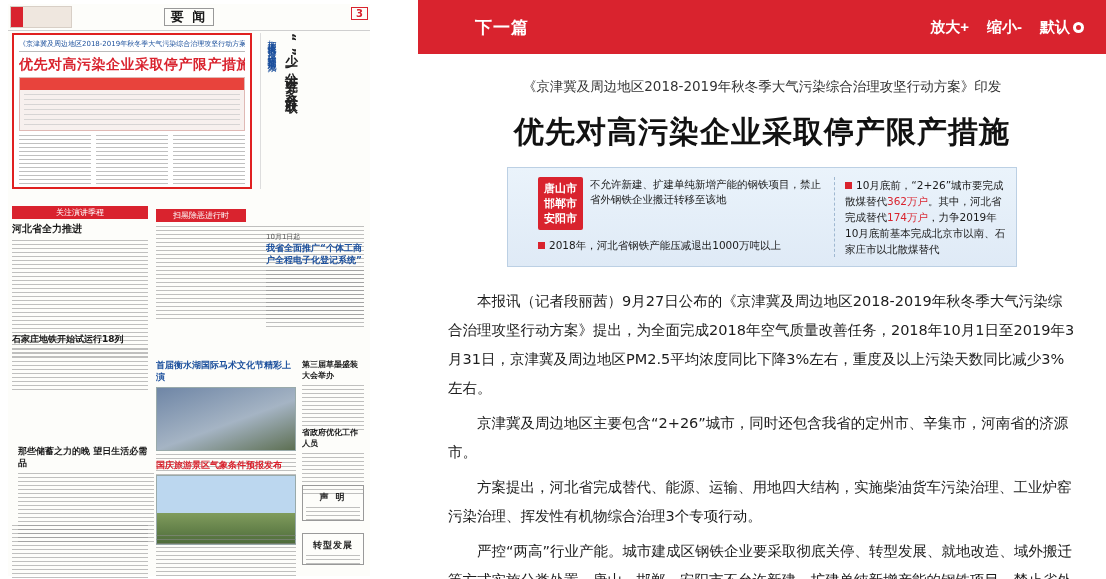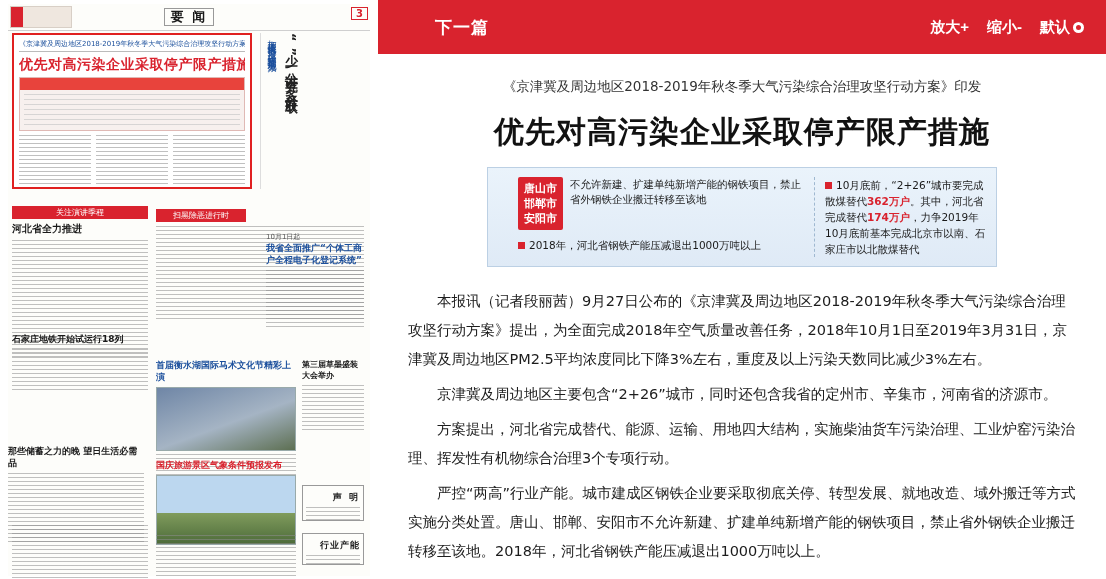--- a/index.html
+++ b/index.html
@@ -11,20 +11,21 @@
     height: 579px;
     background: #ffffff;
     font-family: "Liberation Sans", sans-serif;
     overflow: hidden;
   }
   .page {
     position: relative;
     width: 1106px;
     height: 467px;
     display: flex;
+    gap: 40px;
   }
 
   
   .paper-pane {
     width: 378px;
     height: 579px;
     background: #ffffff;
     position: relative;
     overflow: hidden;
     flex: 0 0 378px;
@@ -205,21 +206,21 @@
     background: linear-gradient(180deg,#bcd7ef 0 55%,#7f9b5c 55%,#4d6b3a);
   }
   .notice-box {
     border: 1px solid #999;
     box-sizing: border-box;
     padding: 3px;
   }
   .notice-title {
     font-size: 11px;
     letter-spacing: 4px;
-    text-align: right;
+    text-align: center;
     font-weight: bold;
     color: #222;
     line-height: 16px;
   }
 
   
   .article-pane {
     flex: 1 1 auto;
     height: 579px;
     background: #ffffff;
@@ -328,21 +329,21 @@
     color: #1a1a1a;
     line-height: 16px;
     font-family: "DejaVu Sans", sans-serif;
   }
   .sq {
     display: inline-block;
     width: 7px; height: 7px;
     background: #d9232e;
     margin-right: 4px;
   }
-  .em-red { color: #d9232e; font-weight: bold; }
+  .em-red { color: #d9232e; font-weight: normal; }
   .ig-right {
     flex: 1;
     border-left: 1px dashed #9fb8d0;
     padding-left: 10px;
     font-size: 10.5px;
     line-height: 16px;
     color: #1a1a1a;
     font-family: "DejaVu Sans", sans-serif;
   }
   .para {
@@ -414,37 +415,41 @@
           <div class="sec-title blue" style="white-space:normal;font-size:9px;line-height:12px;">首届衡水湖国际马术文化节精彩上演</div>
           <div class="photo" style="height:62px;margin-top:4px;"></div>
           <div class="fake-col" style="height:26px;margin-top:3px;"></div>
         </div>
 
         <div class="section" style="left:294px; top:318px; width:62px;">
           <div class="sec-title" style="white-space:normal;font-size:8px;line-height:11px;">第三届草墨盛装大会举办</div>
           <div class="fake-col" style="height:48px;margin-top:4px;"></div>
         </div>
 
+        <div class="section" style="left:294px; top:386px; width:62px;">
+          <div class="sec-title" style="white-space:normal;font-size:8px;line-height:11px;">省政府优化工作人员</div>
+          <div class="fake-col" style="height:44px;margin-top:4px;"></div>
+        </div>
 
         <div class="section" style="left:148px; top:418px; width:140px;">
           <div class="sec-title red" style="white-space:normal;font-size:9px;line-height:12px;">国庆旅游景区气象条件预报发布</div>
           <div class="photo sky" style="height:68px;margin-top:4px;"></div>
         </div>
 
-        <div class="section" style="left:0; top:404px; width:136px;">
+        <div class="section" style="left:10px; top:404px; width:136px;">
           <div class="sec-title" style="white-space:normal;font-size:9px;line-height:12px;">那些储蓄之力的晚 望日生活必需品</div>
           <div class="fake-col" style="height:72px;margin-top:4px;"></div>
         </div>
 
         <div class="notice-box section" style="left:294px; top:444px; width:62px; height:36px;">
           <div class="notice-title" style="font-size:9px;letter-spacing:2px;">声 明</div>
           <div class="fake-col" style="height:14px;margin-top:2px;"></div>
         </div>
         <div class="notice-box section" style="left:294px; top:492px; width:62px; height:32px;">
-          <div class="notice-title" style="font-size:9px;letter-spacing:1px;">行业产能</div>
+          <div class="notice-title" style="font-size:9px;letter-spacing:1px;">转型发展</div>
           <div class="fake-col" style="height:10px;margin-top:2px;"></div>
         </div>
 
         <div class="section" style="left:4px; top:484px; width:136px;">
           <div class="fake-col" style="height:54px;"></div>
         </div>
         <div class="section" style="left:148px; top:494px; width:140px;">
           <div class="fake-col" style="height:44px;"></div>
         </div>
 

